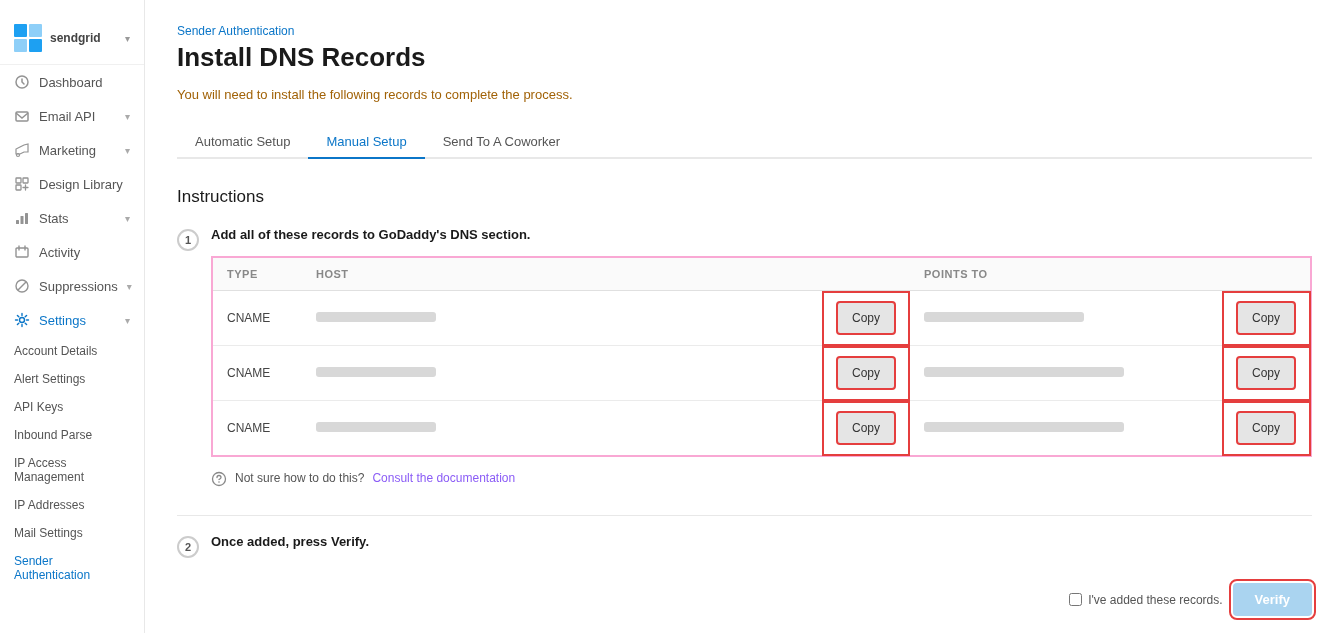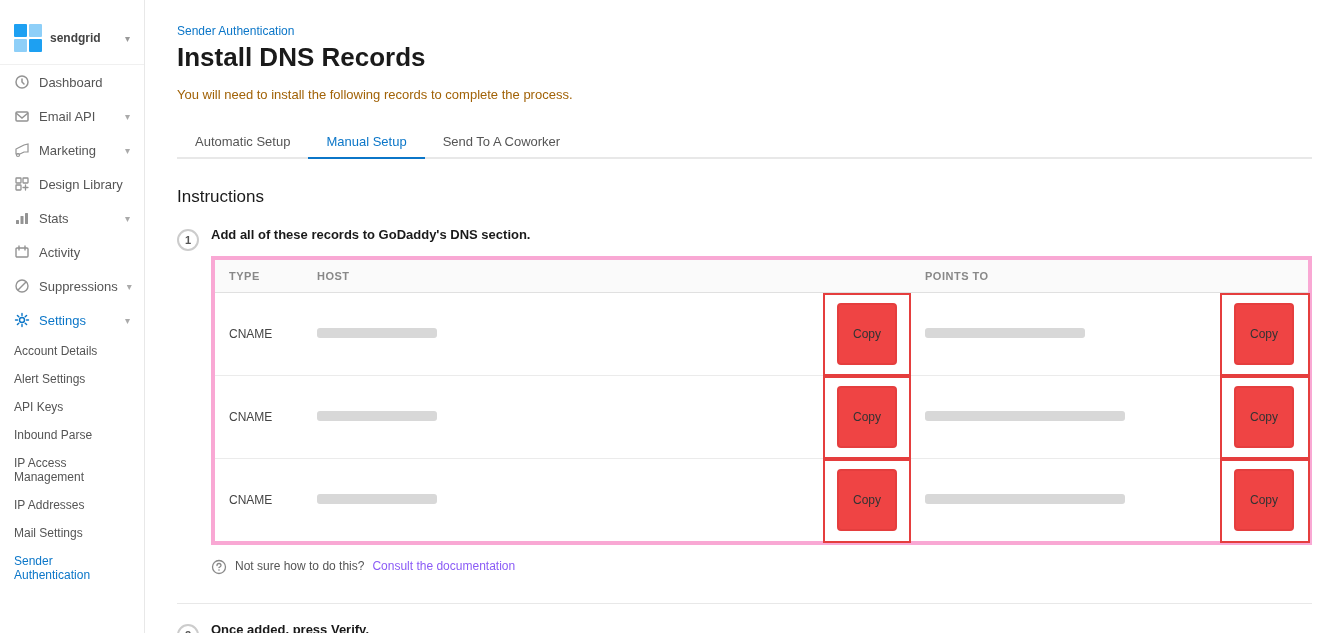--- a/index.html
+++ b/index.html
@@ -139,21 +139,21 @@
       font-size: 13px;
       font-weight: 600;
       color: #1a1a1a;
       margin-bottom: 14px;
     }
 
     
     .dns-table {
       width: 100%;
       border-collapse: collapse;
-      border: 4px solid #f9a8d4;
+      border: 2px solid #f9a8d4;
     }
     .dns-table th {
       text-align: left;
       font-size: 11px;
       font-weight: 600;
       color: #888;
       letter-spacing: 0.5px;
       padding: 10px 14px;
       background: #fafafa;
       border-bottom: 1px solid #e0e0e0;
@@ -167,23 +167,23 @@
     }
     .dns-table tr:last-child td { border-bottom: none; }
     .redacted-bar {
       display: inline-block;
       height: 10px;
       border-radius: 3px;
       background: #d8d8d8;
     }
     .copy-btn {
       border: 1px solid #ccc;
-      background: #ef4444;
+      background: #e5e5e5;
       border-radius: 4px;
-      padding: 22px 14px;
+      padding: 8px 14px;
       font-size: 12px;
       cursor: pointer;
       color: #333;
     }
     .host-col { width: 520px; }
     .points-col { }
     .copy-col { width: 80px; text-align: center; }
     .type-col { width: 90px; }
 
     
@@ -452,15 +452,22 @@
       </div>
     </div>
 
     <div class="step2-area">
       <div class="step">
         <div class="step-number">2</div>
         <div class="step-content">
           <div class="step-label">Once added, press Verify.</div>
         </div>
       </div>
+      <div class="verify-row">
+        <label class="verify-checkbox-label">
+          <input type="checkbox" style="">
+          <span>I've added these records.</span>
+        </label>
+        <button class="verify-btn">Verify</button>
+      </div>
     </div>
   </div>
 </div>
 
 </body></html>

